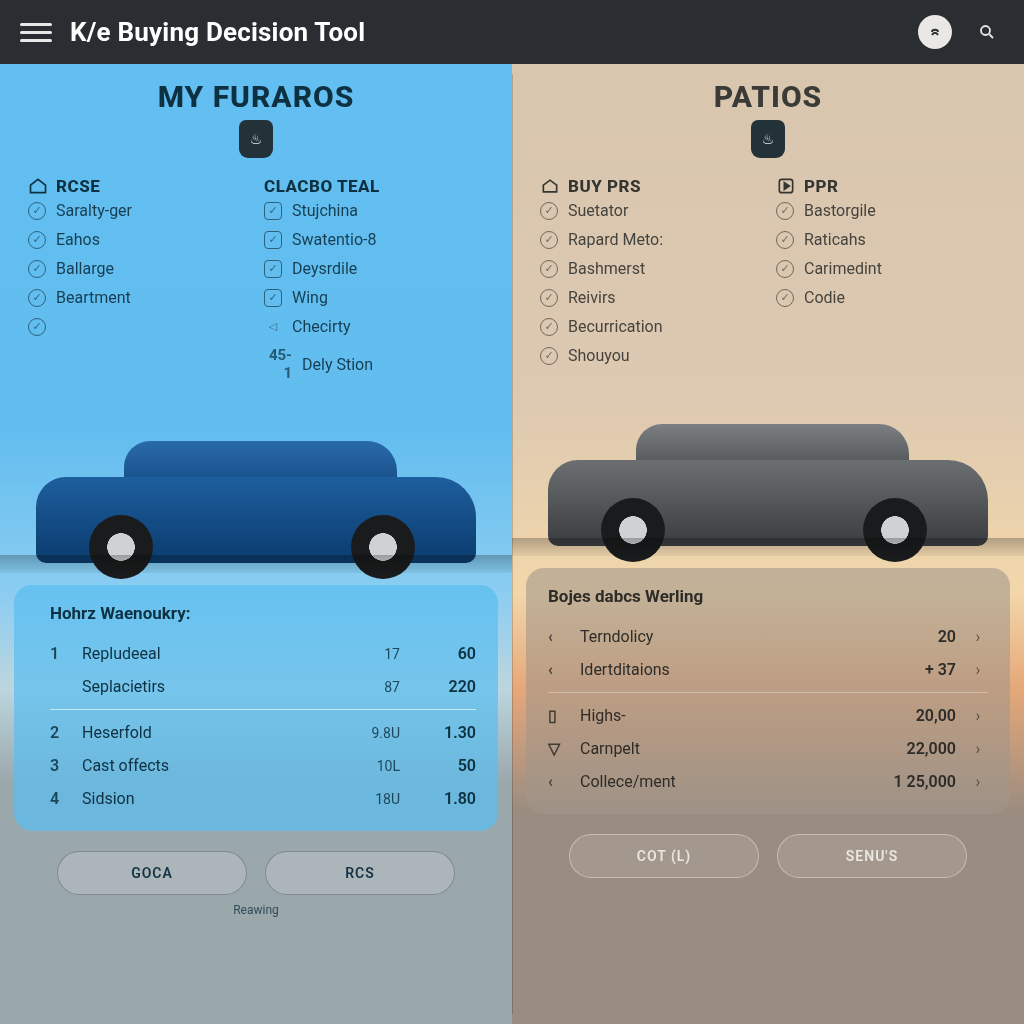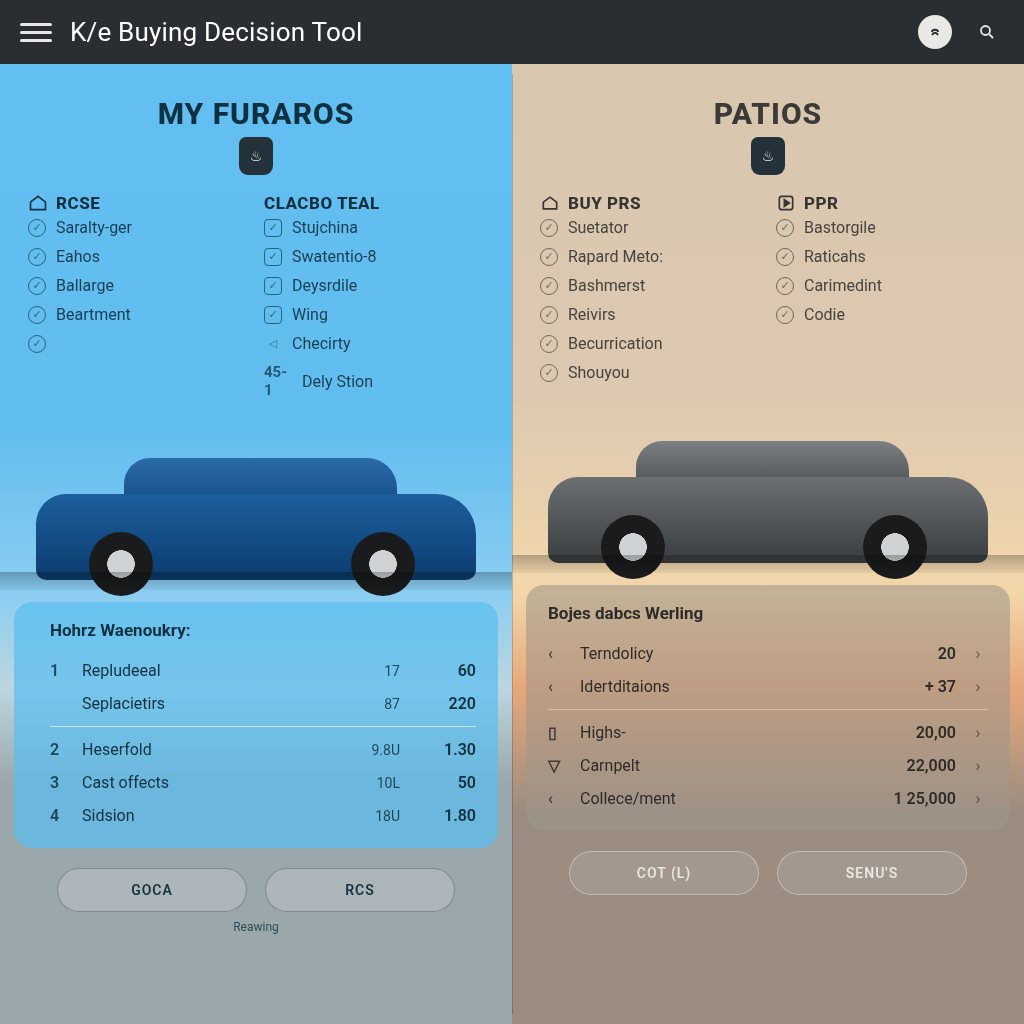--- a/index.html
+++ b/index.html
@@ -21,42 +21,42 @@
     padding: 0 20px;
     color: #fff;
   }
   .hamburger {
     width: 32px; height: 32px;
     display: flex; flex-direction: column; justify-content: center; gap: 5px;
     cursor: pointer;
     margin-right: 18px;
   }
   .hamburger span { height: 3px; background:#e8e8e8; border-radius:2px; }
-  .app-title { font-size: 26px; font-weight: 400; letter-spacing: .2px; }
+  .app-title { font-size: 26px; font-weight: 700; letter-spacing: .2px; }
   .header-spacer { flex: 1; }
   .hicon {
     width:34px; height:34px; border-radius:50%;
     background:#e9e8e4; color:#2a2e33;
     display:flex; align-items:center; justify-content:center;
     margin-left:18px; cursor:pointer; font-weight:700;
   }
   .hicon.search { background:transparent; color:#e9e8e4; }
   .hicon svg { width:18px; height:18px; }
 
   
   .compare { flex:1; display:flex; }
   .pane { width:50%; display:flex; flex-direction:column; position:relative; }
   .pane.left  { background:linear-gradient(180deg,#63bff1 0%, #62bdef 38%, #8bcdf1 55%, #bcd6df 65%, #9aa7ab 75%); }
   .pane.right { background:linear-gradient(180deg,#d9c6ae 0%, #ddc9b1 35%, #f2d7aa 55%, #e6a87a 65%, #9a8c80 78%); }
   .divider { position:absolute; left:0; top:10px; bottom:10px; width:1px; background:rgba(0,0,0,.18); }
   .pane.right .divider { display:block; }
 
   .pane-title {
     text-align:center; font-size:30px; font-weight:800; letter-spacing:1px;
-    color:#0e3142; padding:32px 0 6px;
+    color:#0e3142; padding:15px 0 6px;
   }
   .pane.right .pane-title { color:#3a3a36; }
   .shield-row { display:flex; justify-content:center; padding-bottom:8px; }
   .shield {
     width:34px; height:38px; background:#233238; color:#e9e7e2;
     border-radius:7px 7px 9px 9px; display:flex; align-items:center; justify-content:center;
     font-size:14px;
   }
 
   .lists {
@@ -77,21 +77,21 @@
     font-size:16px; padding:5px 0; color:inherit; opacity:.9;
   }
   .chk {
     width:18px; height:18px; border:1.6px solid currentColor; border-radius:50%;
     display:inline-flex; align-items:center; justify-content:center; font-size:11px;
     opacity:.72;
   }
   .chk.sq { border-radius:4px; }
   .chk.tri { border:none; }
   .num-ico {
-    width:28px; font-weight:700; font-size:15px; opacity:.8;
+    width:28px; font-weight:700; font-size:15px; opacity:.8;text-align:right;
   }
 
   
   .car-zone {
     height:182px;
     display:flex; align-items:flex-end; justify-content:center;
     position:relative;
   }
   .car-shape {
     width:86%; height:140px;

